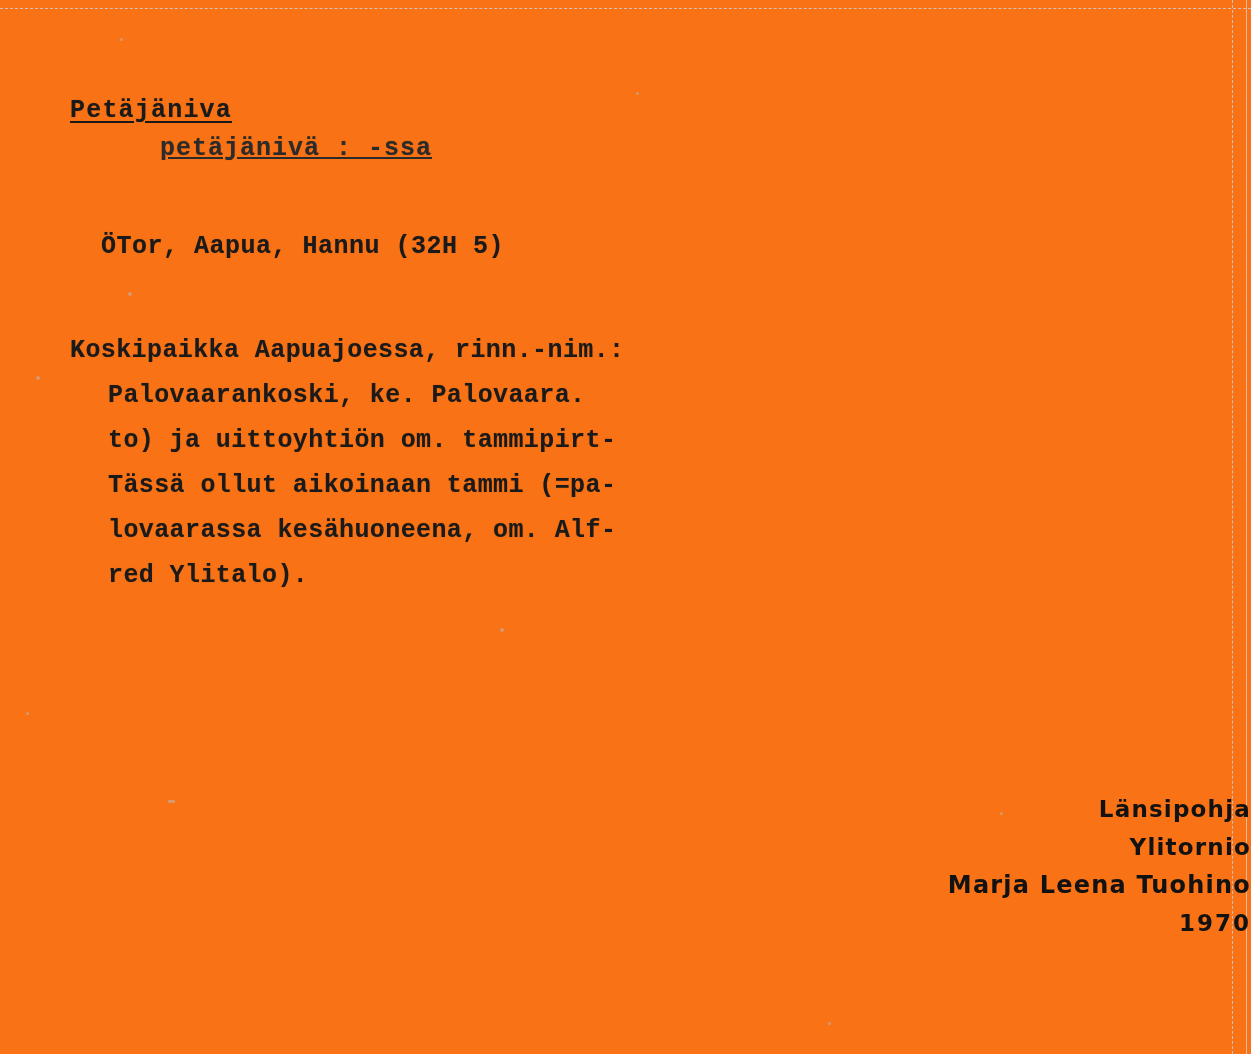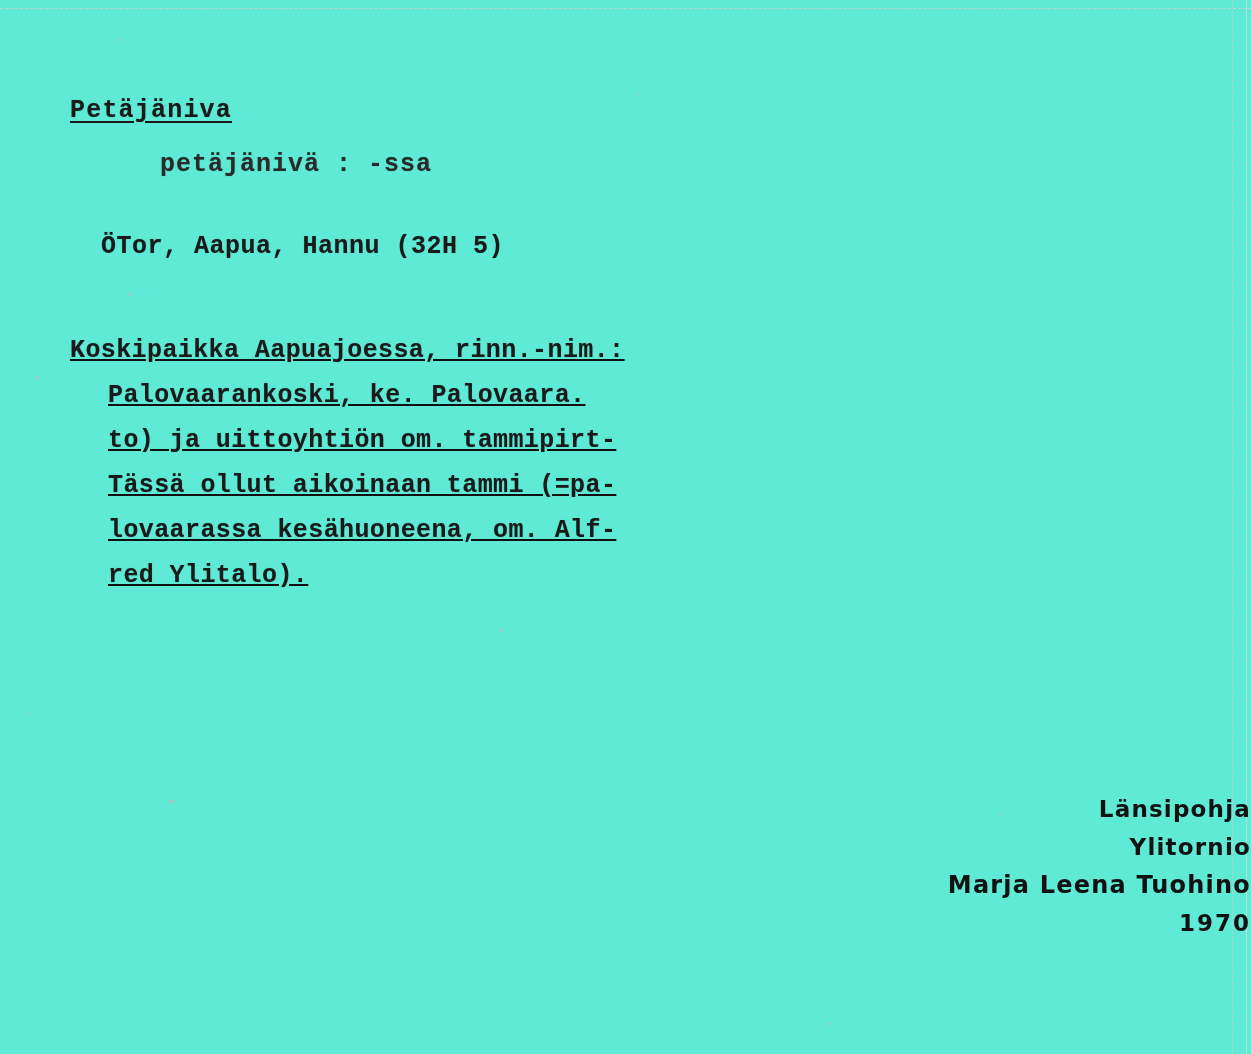--- a/index.html
+++ b/index.html
@@ -4,21 +4,21 @@
 <style>
   html, body {
     margin: 0;
     padding: 0;
     background: #ffffff;
   }
   .page {
     position: relative;
     width: 1251px;
     height: 1054px;
-    background: #5eead4;
+    background: #f97316;
     overflow: hidden;
     font-family: "Liberation Mono", "DejaVu Sans Mono", monospace;
     color: #111111;
   }
   
   .edge-top {
     position: absolute;
     top: 8px;
     left: 0;
     width: 1251px;
@@ -64,37 +64,37 @@
 
   .headword {
     left: 70px;
     top: 96px;
     text-decoration: underline;
     text-underline-offset: 4px;
     letter-spacing: 1.2px;
   }
   .infl {
     left: 160px;
-    top: 150px;
+    top: 134px;
     font-weight: 600;
     letter-spacing: 1px;
     color: #2b2b2b;
+    text-decoration: underline;
   }
   .source {
     left: 70px;
     top: 232px;
     margin-left: 31px;
   }
 
   .body-block {
     position: absolute;
     left: 70px;
     top: 328px;
     width: 760px;
-    text-decoration: underline;
   }
   .body-line {
     font-family: "Liberation Mono", "DejaVu Sans Mono", monospace;
     font-weight: 700;
     font-size: 25px;
     letter-spacing: 0.4px;
     line-height: 45px;
     white-space: pre;
     color: #1a1a1a;
     text-shadow: 0 0 1px rgba(0,0,0,0.3);

